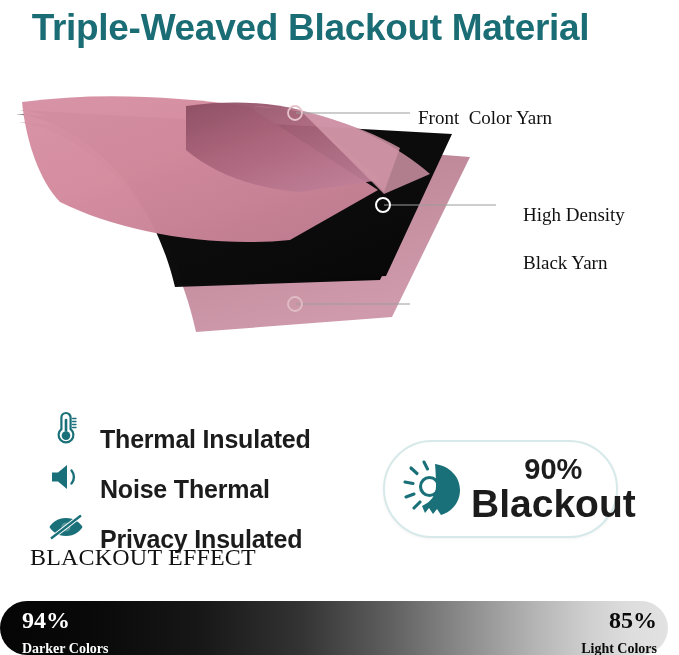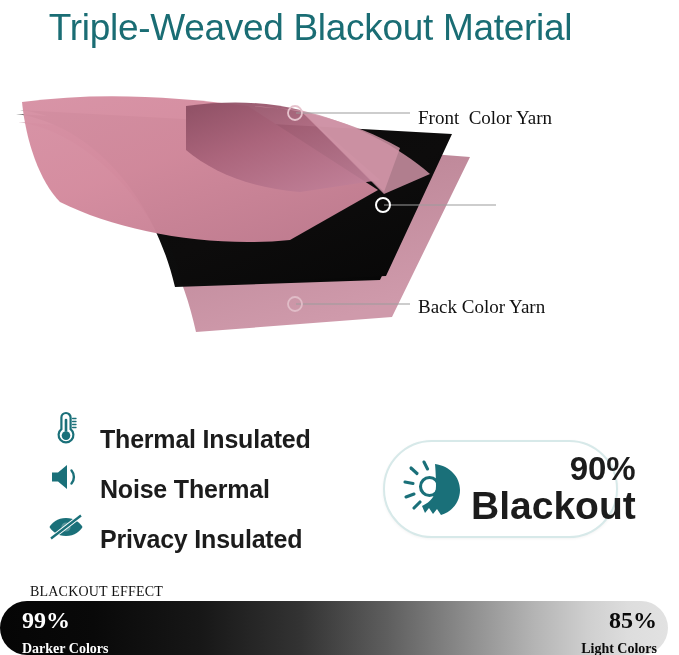--- a/index.html
+++ b/index.html
@@ -20,21 +20,21 @@
   .title {
     position: absolute;
     left: 0;
     top: 0;
     width: 621px;
     height: 56px;
     display: flex;
     align-items: center;
     justify-content: center;
     font-family: "Liberation Sans", sans-serif;
-    font-weight: normal;
+    font-weight: bold;
     font-size: 37px;
     letter-spacing: -0.3px;
     color: #1a6d74;
     white-space: nowrap;
   }
 
   
   .diagram {
     position: absolute;
     left: 0;
@@ -114,30 +114,30 @@
   }
   .badge-text {
     flex: 1;
     text-align: center;
     font-family: "Liberation Sans", sans-serif;
     font-weight: bold;
     color: #1c1c1c;
     line-height: 1.04;
     padding-right: 8px;
   }
-  .badge-pct { font-size: 33px; display: block; text-align: right; }
+  .badge-pct { font-size: 29px; display: block; }
   .badge-word { font-size: 39px; display: block; }
 
   
   .be-title {
     position: absolute;
     left: 30px;
-    top: 584px;
+    top: 544px;
     font-family: "Liberation Serif", serif;
-    font-size: 14px;
+    font-size: 24px;
     color: #111111;
     letter-spacing: 0.2px;
     white-space: nowrap;
   }
   .be-bar {
     position: absolute;
     left: 0px;
     top: 601px;
     width: 668px;
     height: 54px;
@@ -246,22 +246,25 @@
     </g>
 
     <g>
       <line x1="296" y1="242" x2="410" y2="242" stroke="#9b9b9b" stroke-width="1.2"></line>
       <circle cx="295" cy="242" r="7" fill="none" stroke="#e0bcc7" stroke-width="1.8"></circle>
     </g>
   </svg>
 
   <div class="callout-label lbl-front">Front  Color Yarn</div>
 
-
-  <div class="callout-label lbl-back">Back Color Yarn</div>
+  <div class="callout-label lbl-mid">
+    <span>High Density</span><br>
+    <span>Black Yarn</span>
+  </div>
+
 </div>
 
 <div class="features">
 
   <div class="feature-row">
     <span class="feature-icon">
       <svg width="34" height="36" viewBox="0 0 34 36" xmlns="http://www.w3.org/2000/svg">
         <path d="M17 4 a4.6 4.6 0 0 1 4.6 4.6 v11.6 a7.4 7.4 0 1 1 -9.2 0 V8.6 A4.6 4.6 0 0 1 17 4 z" fill="none" stroke="#1a7079" stroke-width="2.2"></path>
         <path d="M17 11 v10.5" stroke="#1a7079" stroke-width="2.6" stroke-linecap="round"></path>
         <circle cx="17" cy="26.6" r="4.3" fill="#1a7079"></circle>
@@ -320,20 +323,20 @@
     <span class="badge-pct">90%</span>
     <span class="badge-word">Blackout</span>
   </span>
 </div>
 
 <div class="be-title">BLACKOUT EFFECT</div>
 
 <div class="be-bar"></div>
 
 <div class="be-left">
-  <span class="be-pct">99%</span>
+  <span class="be-pct">94%</span>
   <span class="be-sub">Darker Colors</span>
 </div>
 
 <div class="be-right">
   <span class="be-pct">85%</span>
   <span class="be-sub">Light Colors</span>
 </div>
 
 </body></html>

